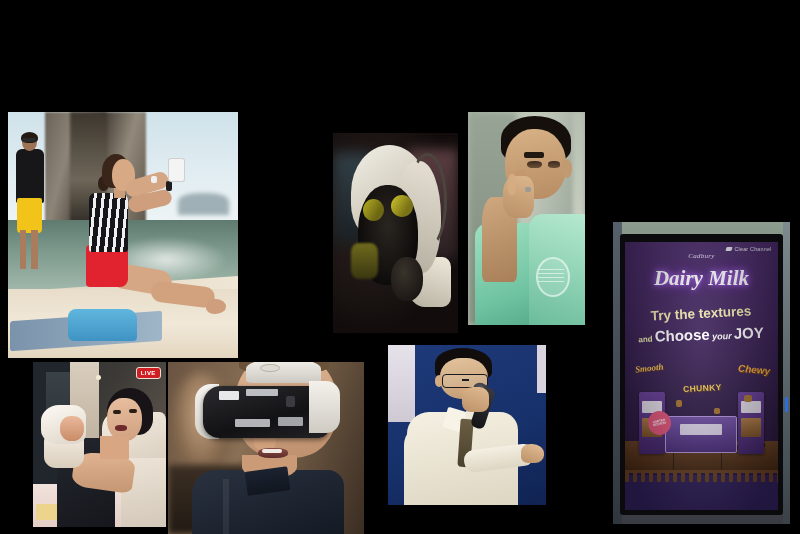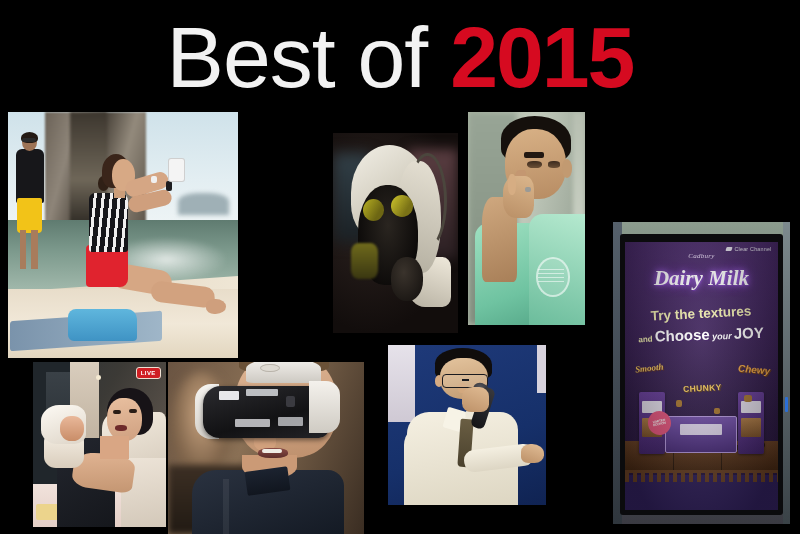--- a/index.html
+++ b/index.html
@@ -301,23 +301,20 @@
   .mc-hand2{position:absolute;left:84%;top:62%;width:15%;height:12%;
     background:linear-gradient(200deg,#e3bf98,#bb8f66);border-radius:40% 50% 40% 30%;}
   .mc-shoulder{position:absolute;left:10%;top:50%;width:30%;height:50%;
     background:linear-gradient(200deg,#f6f2e5,#e2dbc8);border-radius:20px 0 0 0;}
 </style>
 </head>
 <body>
 
 <div id="stage">
 
-  <div id="title">
-    <span class="w">Best of </span><span class="r">2015</span>
-  </div>
 
   <div class="photo" id="ph-beach">
     <div class="layer">
       <div class="bh-sky"></div>
       <div class="bh-cliff"></div>
       <div class="bh-cliff2"></div>
       <div class="bh-hill"></div>
       <div class="bh-sea"></div>
       <div class="bh-glint"></div>
       <div class="bh-sandedge"></div>

